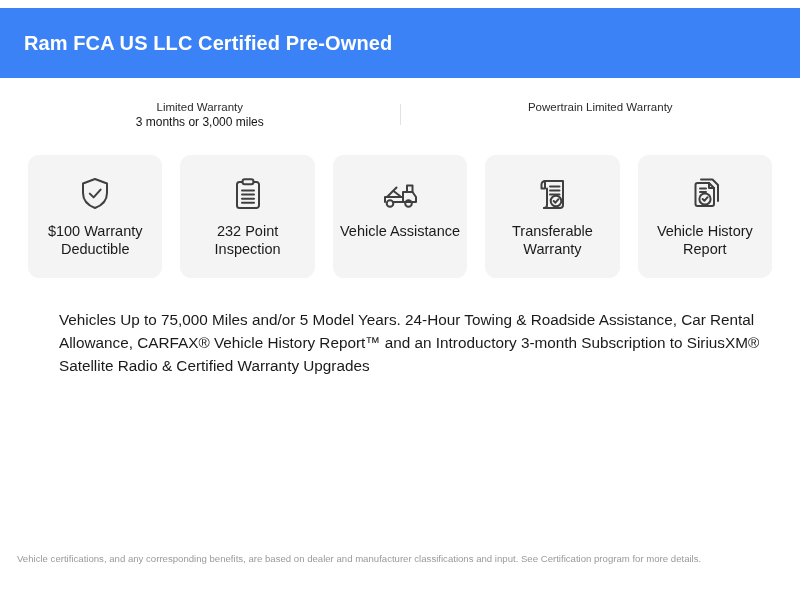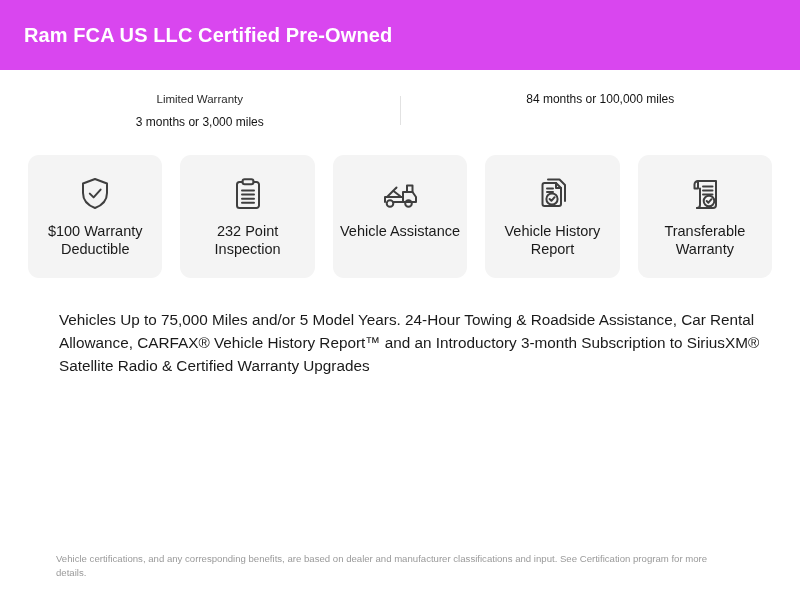--- a/index.html
+++ b/index.html
@@ -11,25 +11,26 @@
     height: 600px;
     background: #ffffff;
     font-family: "Liberation Sans", sans-serif;
     color: #1a1a1a;
     overflow: hidden;
   }
 
   
   .header {
     height: 70px;
-    background: #d946ef;
+    background: #3b82f6;
     display: flex;
     align-items: center;
     padding: 0 24px;
     box-sizing: border-box;
+    margin-top: 8px;
   }
   .header-title {
     color: #ffffff;
     font-size: 20px;
     font-weight: bold;
     letter-spacing: 0.1px;
     white-space: nowrap;
   }
 
   
@@ -41,21 +42,20 @@
   .warranty-col {
     flex: 1 1 0;
     text-align: center;
     padding: 0 10px;
     box-sizing: border-box;
   }
   .warranty-label {
     font-size: 11.5px;
     color: #2b2b2b;
     line-height: 1.3;
-    margin-bottom: 8px;
   }
   .warranty-value {
     font-size: 12px;
     color: #141414;
     line-height: 1.3;
   }
   .warranty-divider {
     width: 1px;
     background: #e2e2e2;
     margin: 4px 0 6px 0;
@@ -107,21 +107,21 @@
     box-sizing: border-box;
     margin-left: 31px;
   }
 
   
   .footer {
     position: absolute;
     top: 552px;
     left: 0;
     right: 16px;
-    padding: 0 56px;
+    padding: 0 17px;
     box-sizing: border-box;
   }
   .footer-text {
     font-size: 9.6px;
     line-height: 1.5;
     color: #9a9a9a;
   }
 </style>
 </head>
 <body>
@@ -133,21 +133,21 @@
 <div class="warranty-strip">
 
   <div class="warranty-col">
     <div class="warranty-label">Limited Warranty</div>
     <div class="warranty-value">3 months or 3,000 miles</div>
   </div>
 
   <div class="warranty-divider"></div>
 
   <div class="warranty-col">
-    <div class="warranty-value">84 months or 100,000 miles</div>
+    <div class="warranty-label">Powertrain Limited Warranty</div>
   </div>
 
 </div>
 
 <div class="cards">
 
   <div class="card">
     <div class="card-icon">
       <svg width="40" height="40" viewBox="0 0 40 40" fill="none" stroke="#3f3f3f" stroke-width="2" stroke-linecap="round" stroke-linejoin="round">
         <path d="M20 5 L32 9.5 V19 C32 26.5 26.5 31.5 20 34 C13.5 31.5 8 26.5 8 19 V9.5 Z"></path>
@@ -183,47 +183,47 @@
         <circle cx="11" cy="29.5" r="3.3"></circle>
         <circle cx="29.5" cy="29.5" r="3.3"></circle>
       </svg>
     </div>
     <div class="card-label">Vehicle Assistance</div>
   </div>
 
   <div class="card">
     <div class="card-icon">
       <svg width="40" height="40" viewBox="0 0 40 40" fill="none" stroke="#3f3f3f" stroke-width="2" stroke-linecap="round" stroke-linejoin="round">
-        <path d="M12.5 9 H24 L29 14 V30 A2 2 0 0 1 27 32 H12.5 A2 2 0 0 1 10.5 30 V11 A2 2 0 0 1 12.5 9 Z"></path>
-        <path d="M16 5.5 H27.5 L33 11 V27"></path>
-        <path d="M24 9 V14 H29"></path>
-        <path d="M15 14.5 H21"></path>
-        <path d="M15 18 H21"></path>
-        <circle cx="20" cy="25" r="5.6"></circle>
-        <path d="M17.6 25 L19.4 26.8 L22.6 23.2"></path>
-      </svg>
-    </div>
-    <div class="card-label">Vehicle History Report</div>
-  </div>
-
-  <div class="card">
-    <div class="card-icon">
-      <svg width="40" height="40" viewBox="0 0 40 40" fill="none" stroke="#3f3f3f" stroke-width="2" stroke-linecap="round" stroke-linejoin="round">
         <path d="M13 7 H31 V31 A3 3 0 0 1 28 34 H12"></path>
         <path d="M13 7 A3.5 3.5 0 0 0 9.5 10.5 V14.5 H13 Z"></path>
         <path d="M12 34 A3 3 0 0 0 15 31 V14.5"></path>
         <path d="M18 12.5 H27.5"></path>
         <path d="M18 16.5 H27.5"></path>
         <path d="M18 20.5 H27.5"></path>
         <circle cx="24" cy="27" r="5.3"></circle>
         <path d="M21.7 27 L23.4 28.7 L26.5 25.2"></path>
       </svg>
     </div>
     <div class="card-label">Transferable Warranty</div>
   </div>
 
+  <div class="card">
+    <div class="card-icon">
+      <svg width="40" height="40" viewBox="0 0 40 40" fill="none" stroke="#3f3f3f" stroke-width="2" stroke-linecap="round" stroke-linejoin="round">
+        <path d="M12.5 9 H24 L29 14 V30 A2 2 0 0 1 27 32 H12.5 A2 2 0 0 1 10.5 30 V11 A2 2 0 0 1 12.5 9 Z"></path>
+        <path d="M16 5.5 H27.5 L33 11 V27"></path>
+        <path d="M24 9 V14 H29"></path>
+        <path d="M15 14.5 H21"></path>
+        <path d="M15 18 H21"></path>
+        <circle cx="20" cy="25" r="5.6"></circle>
+        <path d="M17.6 25 L19.4 26.8 L22.6 23.2"></path>
+      </svg>
+    </div>
+    <div class="card-label">Vehicle History Report</div>
+  </div>
+
 </div>
 
 <div class="body-copy">Vehicles Up to 75,000 Miles and/or 5 Model Years. 24-Hour Towing &amp; Roadside Assistance, Car Rental Allowance, CARFAX® Vehicle History Report™ and an Introductory 3-month Subscription to SiriusXM® Satellite Radio &amp; Certified Warranty Upgrades</div>
 
 <div class="footer">
   <div class="footer-text">Vehicle certifications, and any corresponding benefits, are based on dealer and manufacturer classifications and input. See Certification program for more details.</div>
 </div>
 
 </body></html>

